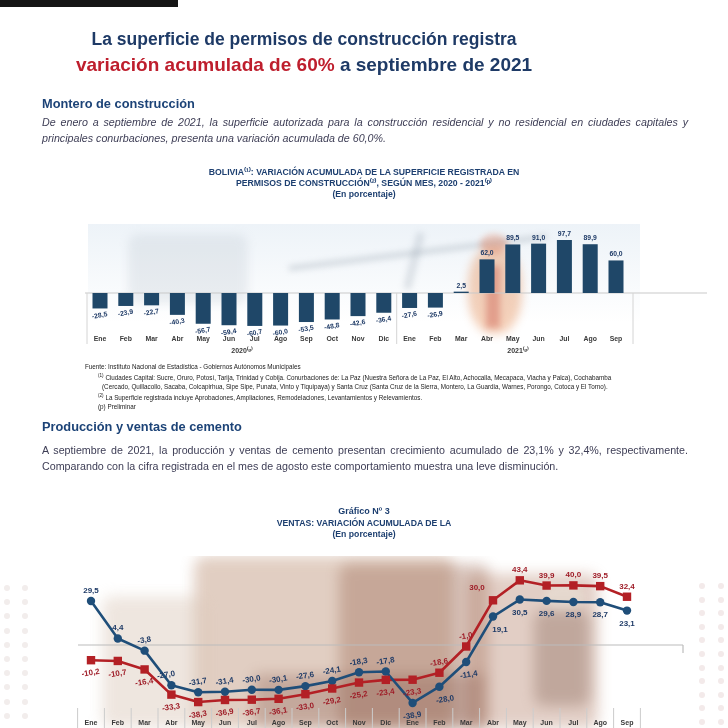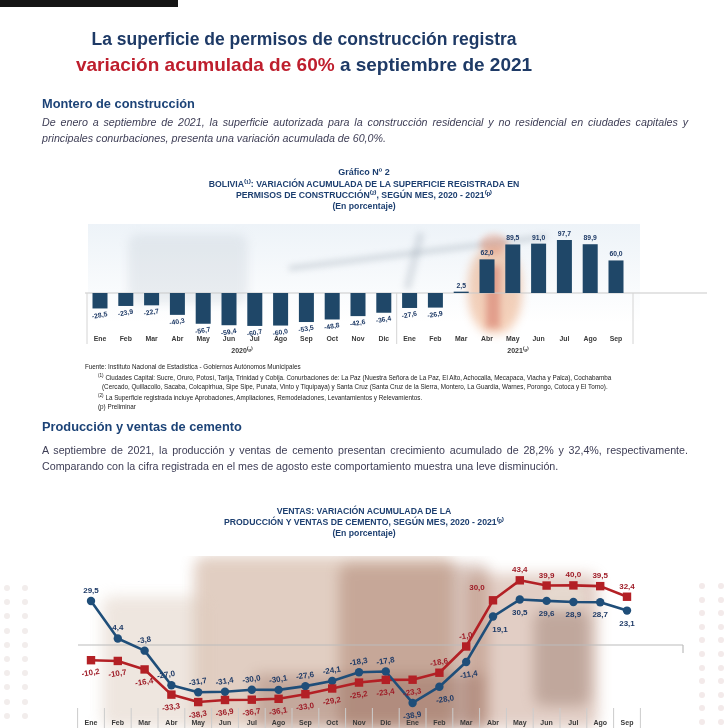--- a/index.html
+++ b/index.html
@@ -42,21 +42,20 @@
 
 <div class="abs title">
   <div class="l1">La superficie de permisos de construcción registra</div>
   <div class="l2"><span class="hl">variación acumulada de 60%</span><span> a septiembre de 2021</span></div>
 </div>
 
 <div class="abs sec-head" style="top:96px;">Montero de construcción</div>
 <div class="abs sec-body" style="top:115px;font-style:italic;">De enero a septiembre de 2021, la superficie autorizada para la construcción residencial y no residencial en ciudades capitales y principales conurbaciones, presenta una variación acumulada de 60,0%.</div>
 
 <div class="abs chart-titles" style="top:167px;">
-  <div class="t">Gráfico Nº 2</div>
   <div class="s">BOLIVIA⁽¹⁾: VARIACIÓN ACUMULADA DE LA SUPERFICIE REGISTRADA EN</div>
   <div class="s">PERMISOS DE CONSTRUCCIÓN⁽²⁾, SEGÚN MES, 2020 - 2021⁽ᵖ⁾</div>
   <div class="s">(En porcentaje)</div>
 </div>
 
 <div class="abs bg" style="left:88px;top:224px;width:552px;height:132px;">
   <div style="left:0;top:0;width:552px;height:132px;background:linear-gradient(180deg,rgba(186,208,228,.26),rgba(255,255,255,0) 75%);"></div>
   <div class="blur5" style="left:40px;top:10px;width:120px;height:70px;background:#aeb9c4;opacity:.22;border-radius:10px;"></div>
   <div class="blur3" style="left:200px;top:26px;width:260px;height:5px;background:#8a97a5;opacity:.35;transform:rotate(-7deg);"></div>
   <div class="blur3" style="left:322px;top:8px;width:8px;height:58px;background:#8a97a5;opacity:.25;transform:rotate(14deg);"></div>
@@ -139,25 +138,25 @@
 
 <div class="abs fn" style="top:362px;">
   <div>Fuente: Instituto Nacional de Estadística - Gobiernos Autónomos Municipales</div>
   <div class="ind"><sup>(1)</sup> <span>Ciudades Capital: Sucre, Oruro, Potosí, Tarija, Trinidad y Cobija. Conurbaciones de: La Paz (Nuestra Señora de La Paz, El Alto, Achocalla, Mecapaca, Viacha y Palca), Cochabamba</span></div>
   <div class="ind2">(Cercado, Quillacollo, Sacaba, Colcapirhua, Sipe Sipe, Punata, Vinto y Tiquipaya) y Santa Cruz (Santa Cruz de la Sierra, Montero, La Guardia, Warnes, Porongo, Cotoca y El Torno).</div>
   <div class="ind"><sup>(2)</sup> <span>La Superficie registrada incluye Aprobaciones, Ampliaciones, Remodelaciones, Levantamientos y Relevamientos.</span></div>
   <div class="ind">(p) Preliminar</div>
 </div>
 
 <div class="abs sec-head" style="top:419px;">Producción y ventas de cemento</div>
-<div class="abs sec-body" style="top:443px;">A septiembre de 2021, la producción y ventas de cemento presentan crecimiento acumulado de 28,2% y 32,4%, respectivamente. Comparando con la cifra registrada en el mes de agosto este comportamiento muestra una leve disminución.</div>
+<div class="abs sec-body" style="top:443px;">A septiembre de 2021, la producción y ventas de cemento presentan crecimiento acumulado de 23,1% y 32,4%, respectivamente. Comparando con la cifra registrada en el mes de agosto este comportamiento muestra una leve disminución.</div>
 
 <div class="abs chart-titles" style="top:506px;">
+  <div class="t">Gráfico Nº 3</div>
   <div class="s">VENTAS: VARIACIÓN ACUMULADA DE LA</div>
-  <div class="s">PRODUCCIÓN Y VENTAS DE CEMENTO, SEGÚN MES, 2020 - 2021⁽ᵖ⁾</div>
   <div class="s">(En porcentaje)</div>
 </div>
 
 <div class="abs bg" style="left:74px;top:556px;width:566px;height:172px;">
   <div class="blur7" style="left:120px;top:0;width:260px;height:172px;background:#b98c6f;opacity:.42;border-radius:12px;"></div>
   <div class="blur7" style="left:265px;top:8px;width:150px;height:164px;background:#9c6a55;opacity:.38;border-radius:10px;"></div>
   <div class="blur7" style="left:392px;top:18px;width:132px;height:154px;background:#b07a62;opacity:.36;border-radius:10px;"></div>
   <div class="blur7" style="left:28px;top:40px;width:104px;height:132px;background:#d8c4b4;opacity:.42;border-radius:10px;"></div>
   <div class="blur7" style="left:180px;top:118px;width:230px;height:54px;background:#7c4a3c;opacity:.28;"></div>
   <div class="blur3" style="left:470px;top:28px;width:40px;height:28px;background:#e9e3d8;opacity:.5;border-radius:50%;"></div>

